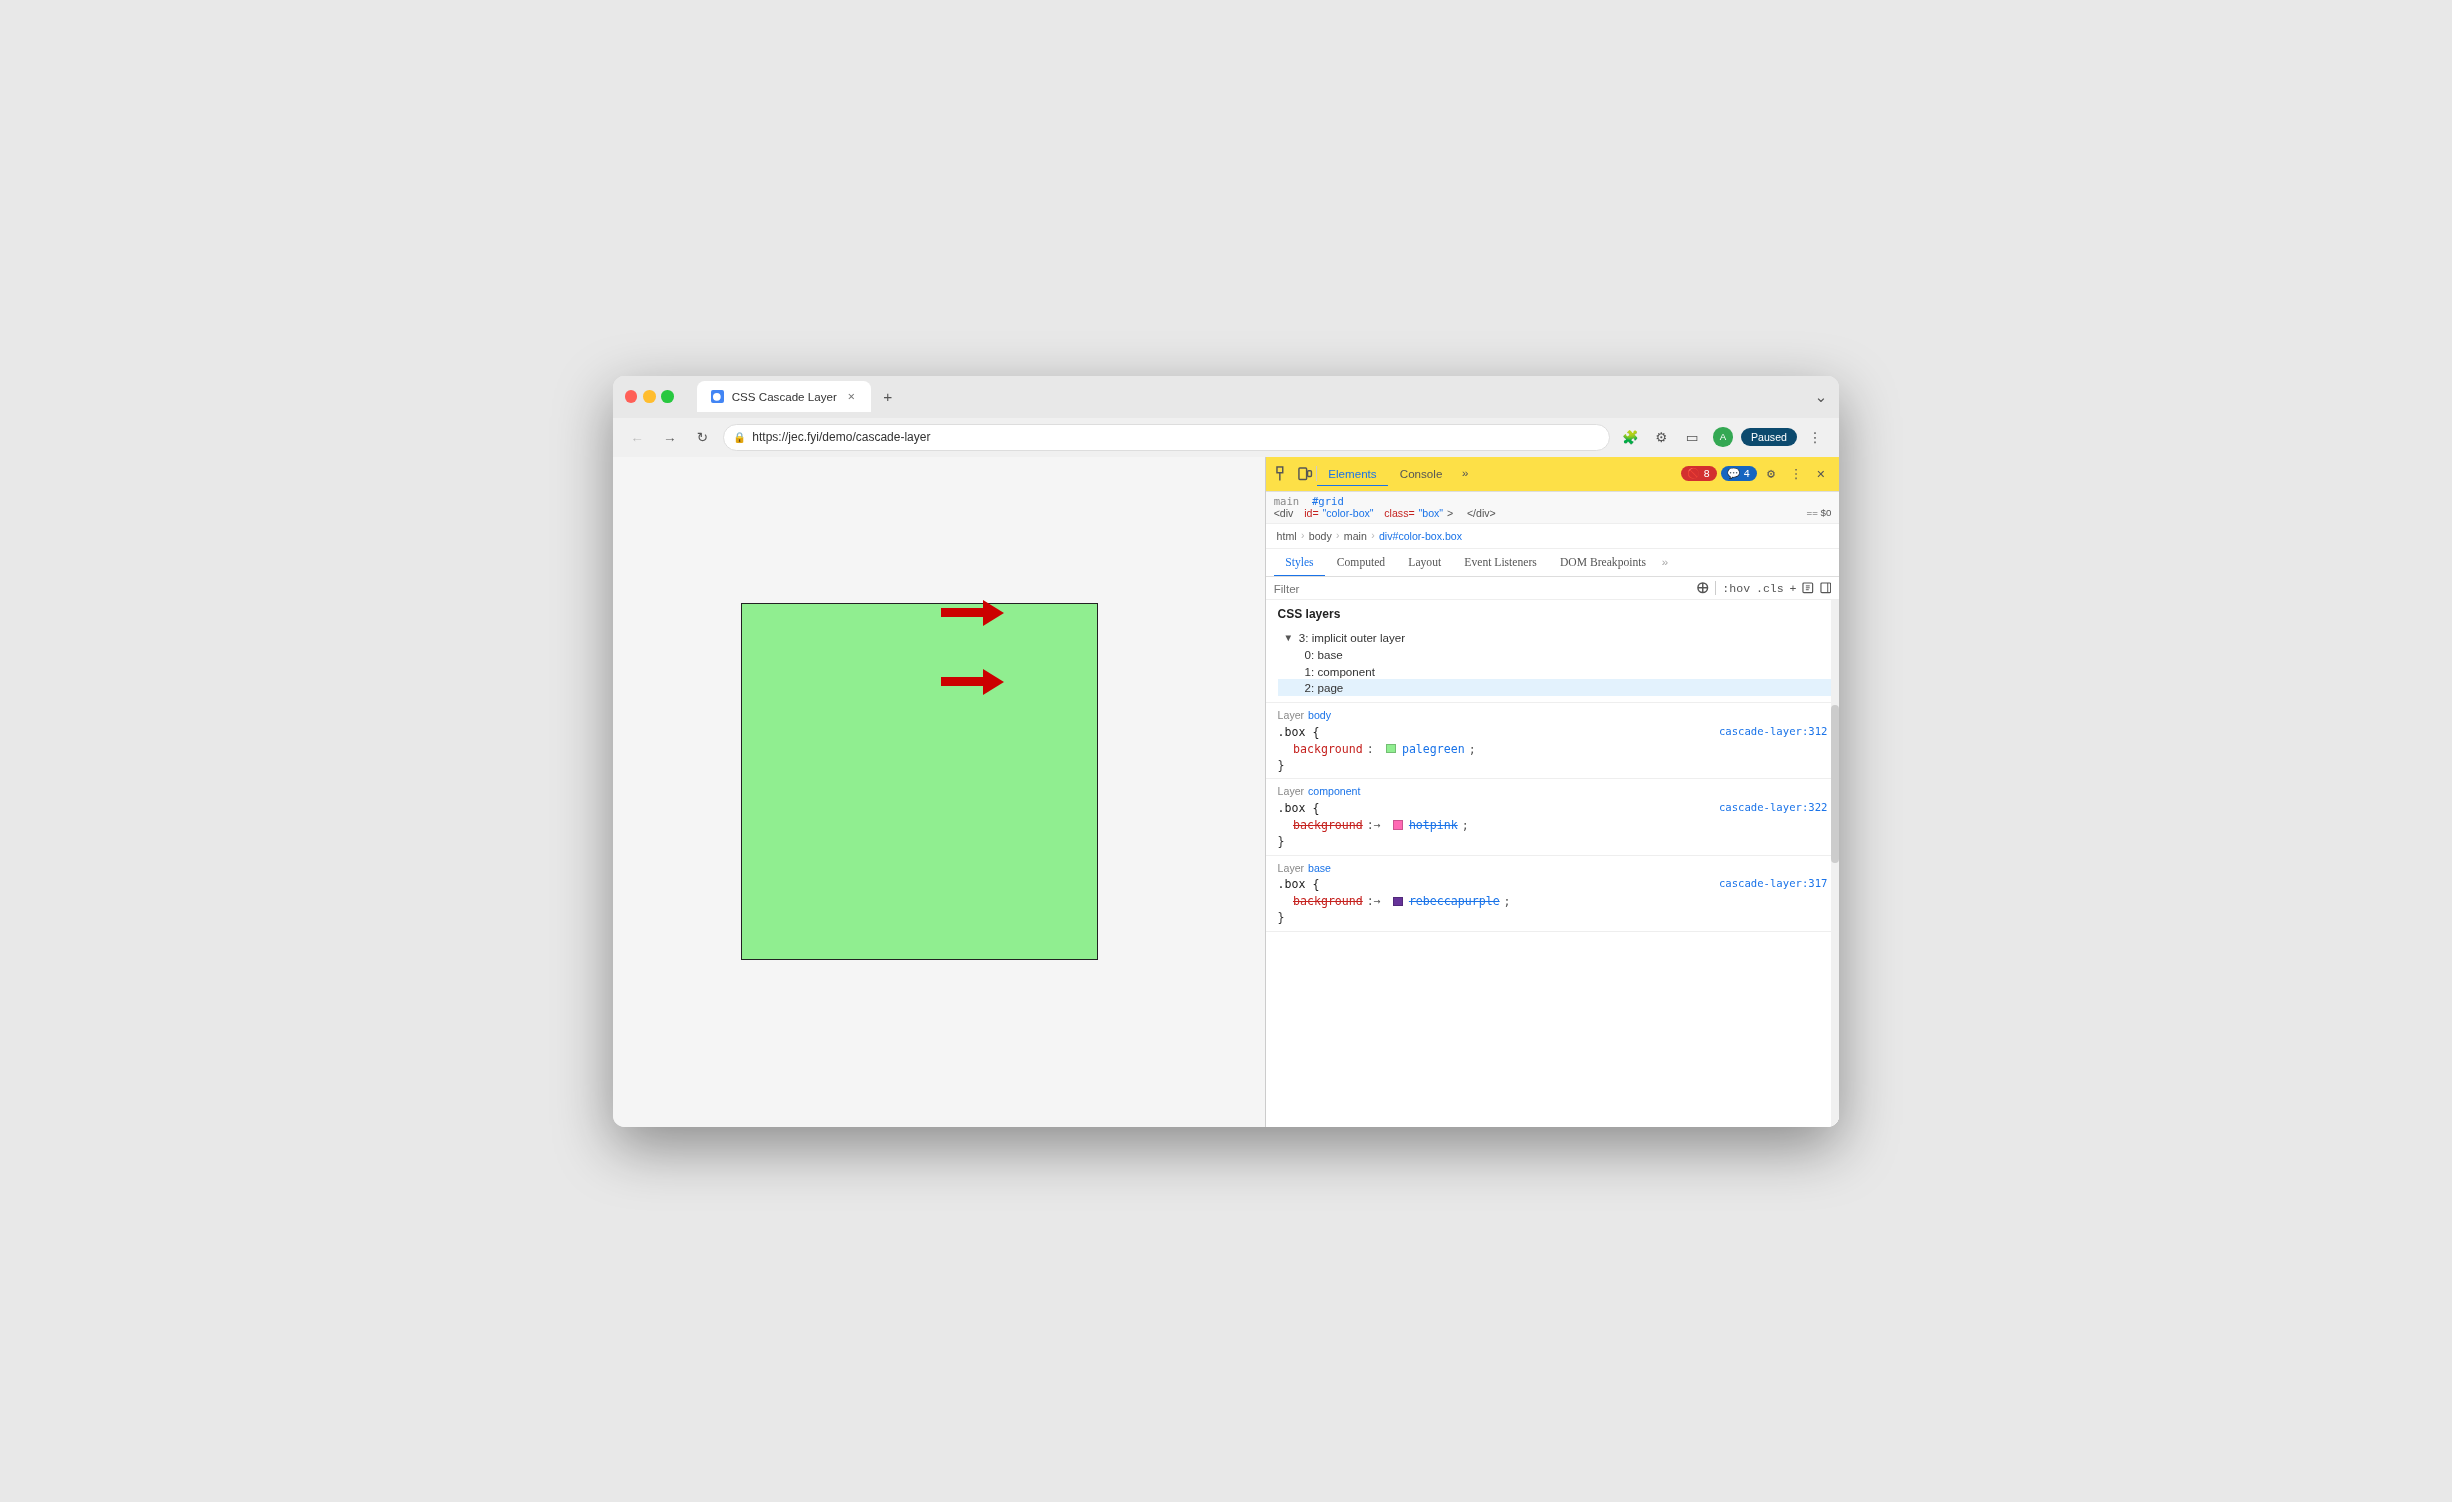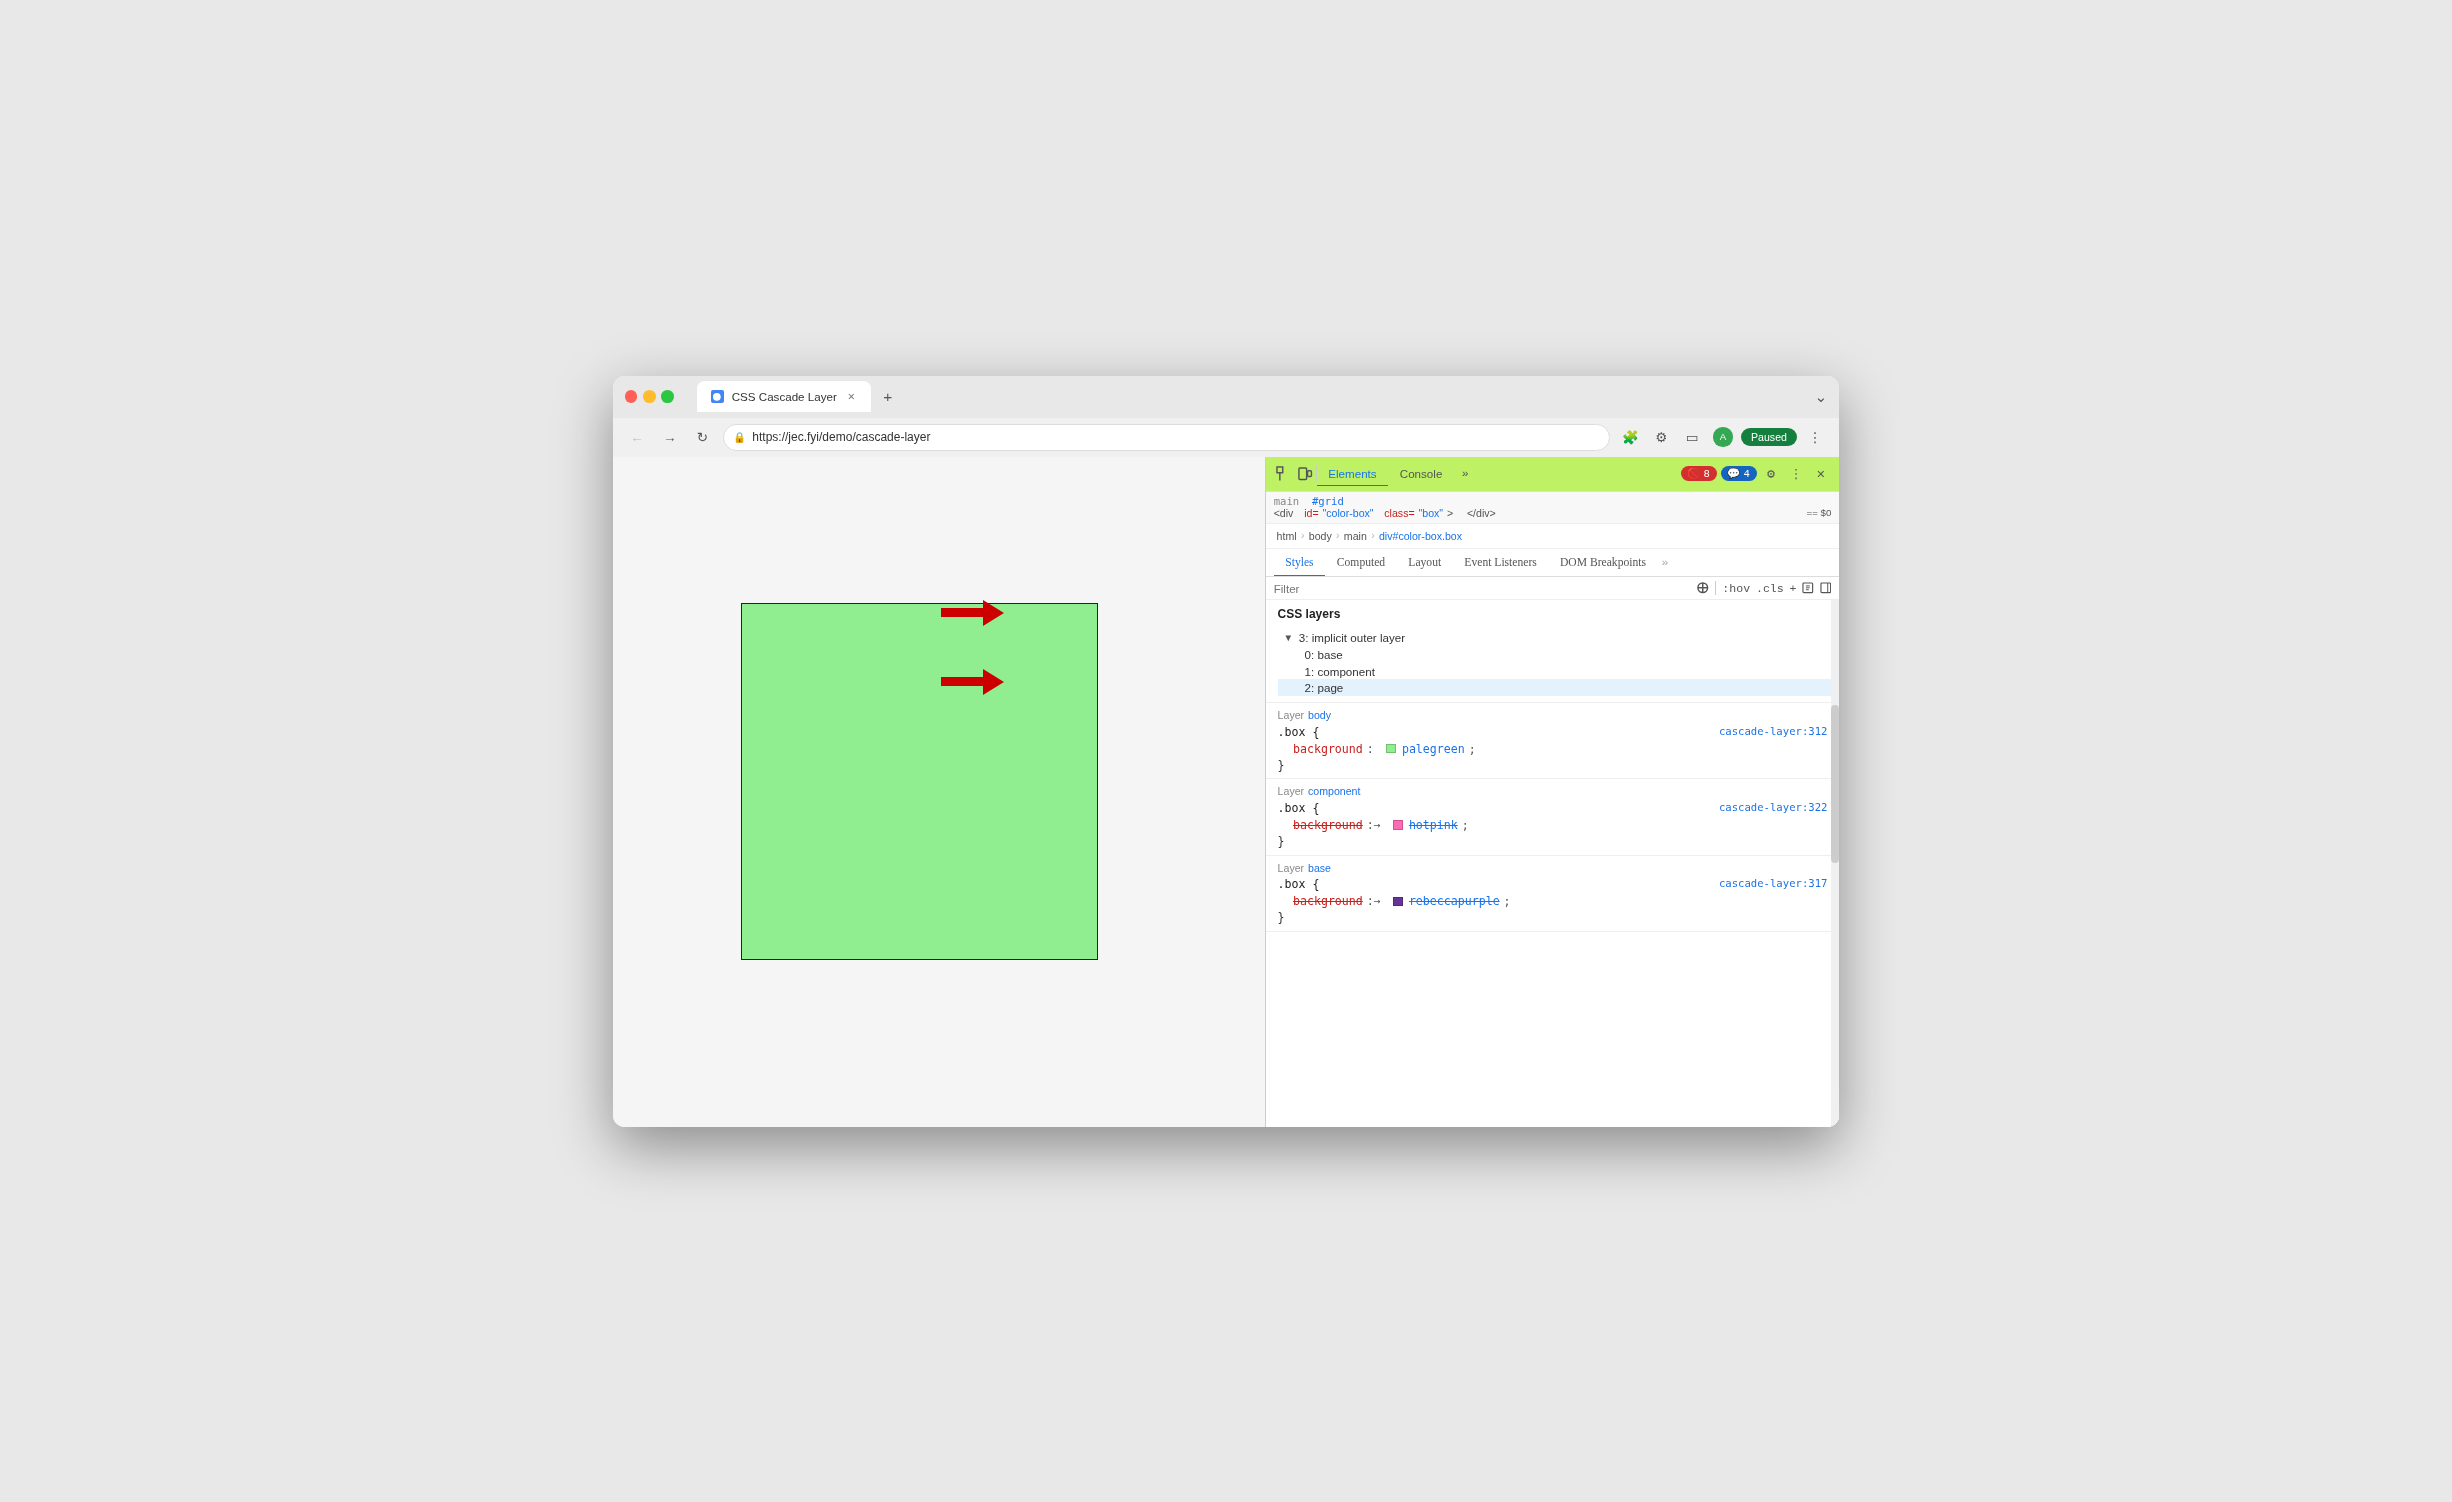--- a/index.html
+++ b/index.html
@@ -150,21 +150,21 @@
     .nav-icon-btn {
       width: 25px;
       height: 25px;
       display: flex;
       align-items: center;
       justify-content: center;
       font-size: 13.5px;
       color: #555;
     }
     .paused-btn {
-      background: #15803d;
+      background: #0c4a6e;
       color: white;
       border-radius: 13.5px;
       padding: 2.9px 9.7px;
       font-size: 10.6px;
       display: flex;
       align-items: center;
       gap: 4.8px;
     }
     .paused-avatar {
       width: 19.3px;
@@ -209,21 +209,21 @@
       width: 574px;
       background: #ffffff;
       display: flex;
       flex-direction: column;
       border-left: 1px solid #ccc;
       font-family: 'Menlo', 'Courier New', monospace;
       font-size: 10.6px;
     }
 
     .devtools-toolbar {
-      background: #bef264;
+      background: #fde047;
       border-bottom: 1px solid #ddd;
       display: flex;
       align-items: center;
       padding: 0 7.7px;
       height: 35px;
       gap: 0;
       flex-shrink: 0;
     }
     .dt-icon-btn {
       width: 21px;

